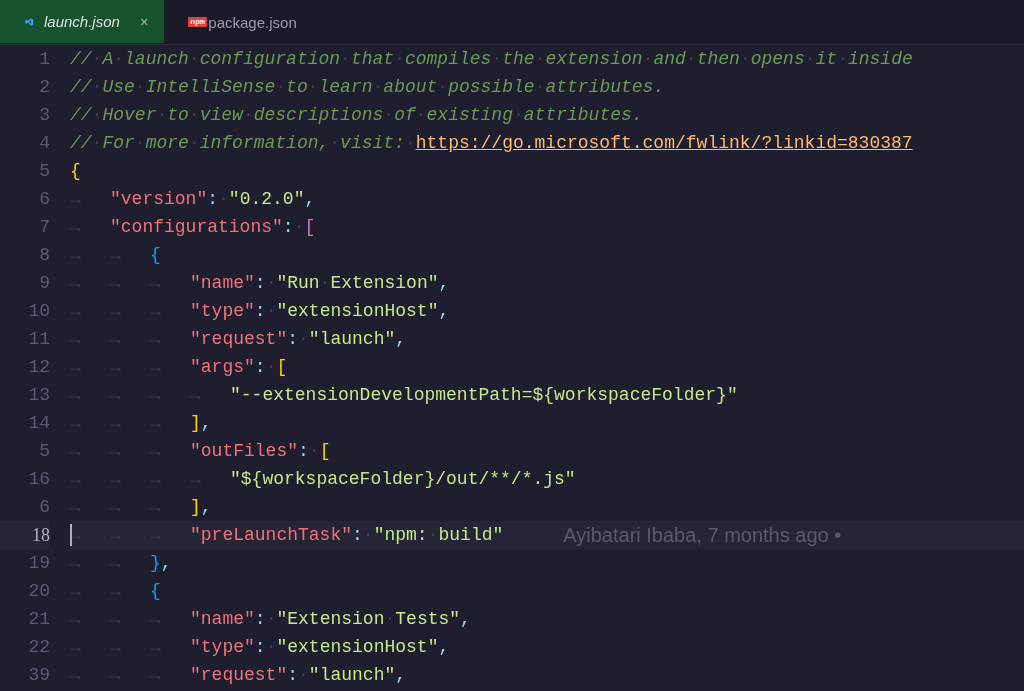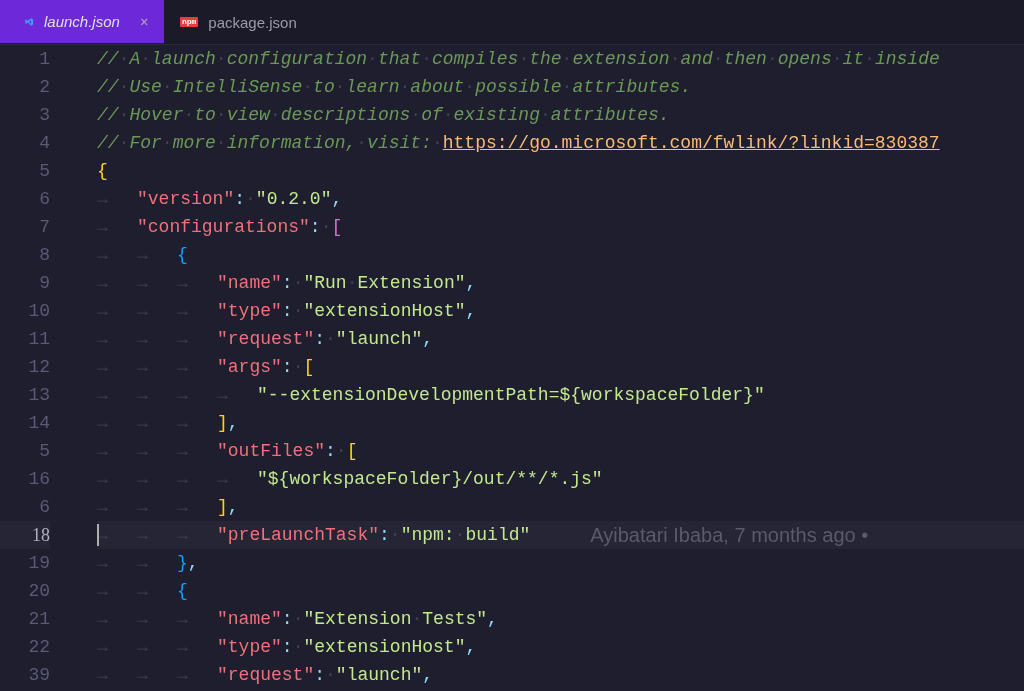--- a/index.html
+++ b/index.html
@@ -20,45 +20,44 @@
   }
   .tab {
     display: flex;
     align-items: center;
     padding: 0 16px;
     gap: 10px;
     cursor: pointer;
     color: #9a9aaa;
   }
   .tab.active {
-    background: #6d28d9;
+    background: #14532d;
     color: #e0e0e0;
     border-bottom: 1px solid #1e1e2f;
   }
-  .tab .icon { width: 18px; height: 18px; display: inline-flex; align-items: center; justify-content: flex-end; padding-left: 8px;}
+  .tab .icon { width: 18px; height: 18px; display: inline-flex; align-items: center; justify-content: flex-start; padding-left: 8px;}
   .tab .close { margin-left: 10px; color: #aaa; font-size: 14px; }
   .tab .label { font-family: 'Segoe UI', sans-serif; font-size: 15px; }
   .tab.active .label { font-style: italic; }
   .editor {
     display: flex;
     height: calc(100% - 45px);
     overflow: hidden;
   }
   .gutter {
     width: 70px;
     text-align: right;
     padding-right: 20px;
     color: #5a5a75;
     user-select: none;
   }
   .code {
     flex: 1;
     position: relative;
     white-space: pre;
-    margin-left: 27px;
   }
   .line {
     height: 28px;
     line-height: 28px;
     display: flex;
     position: relative;
   }
   .gutter .line { justify-content: flex-end; }
   .line.current { background: rgba(255,255,255,0.03); }
   .gutter .line.current { color: #b0b0c0; font-family: Liberation Serif, serif; }

